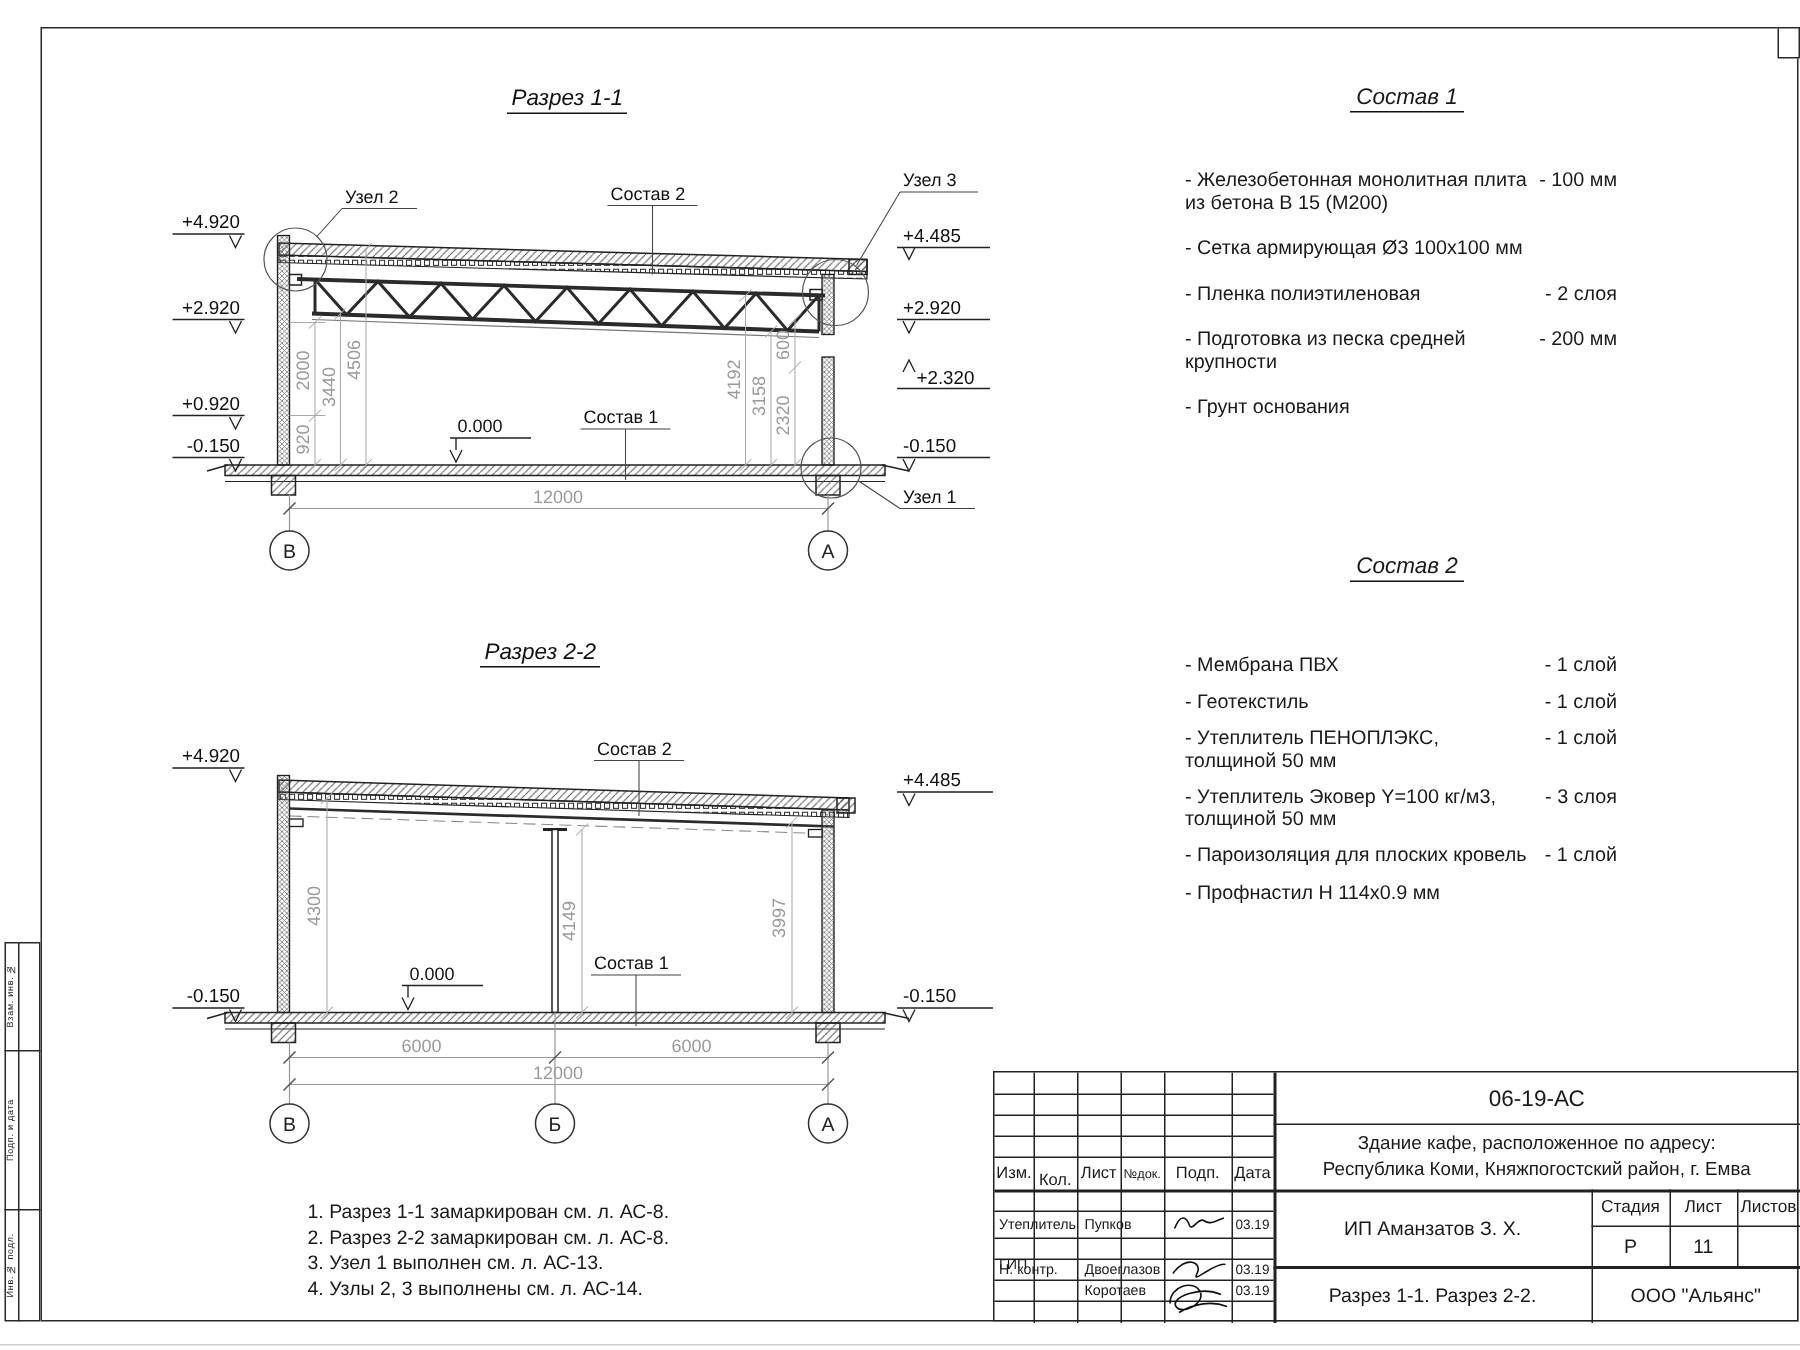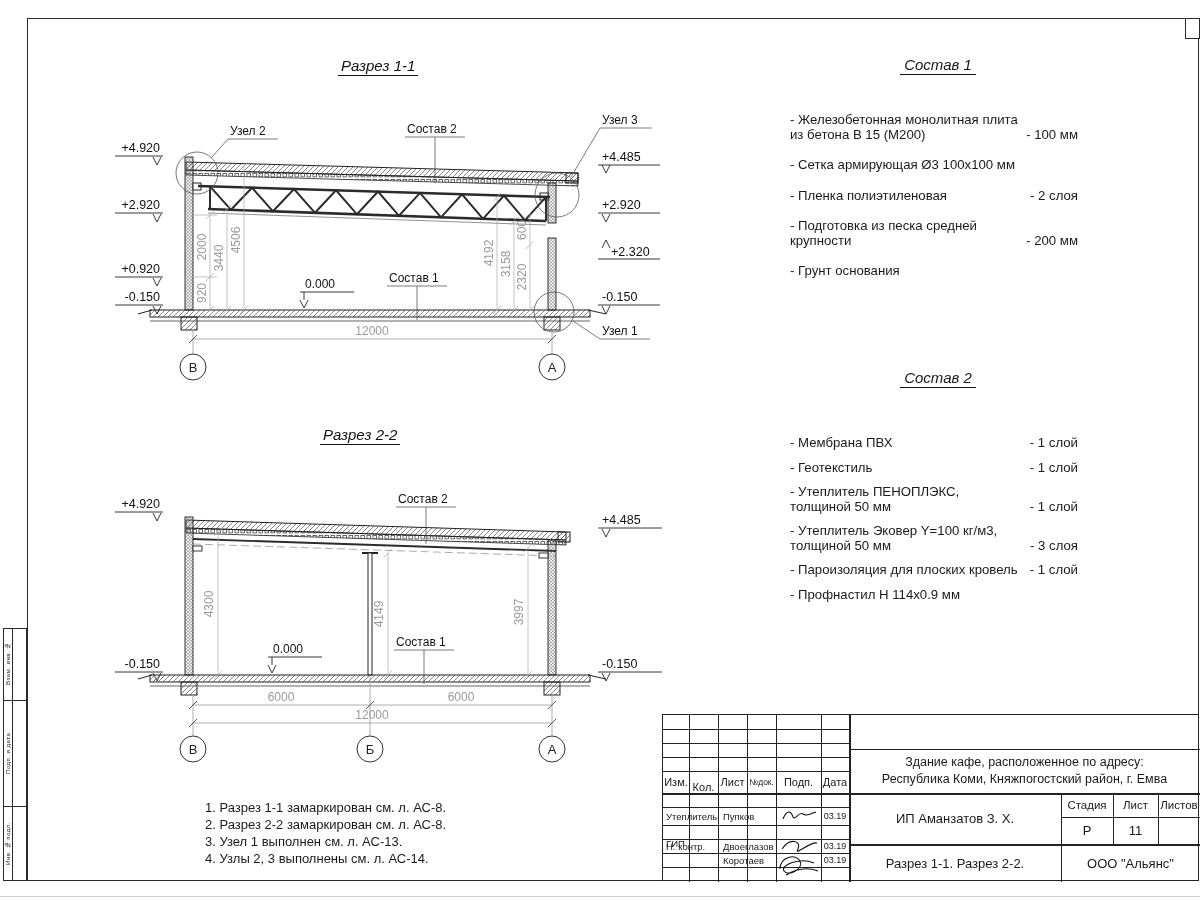--- a/index.html
+++ b/index.html
@@ -22,21 +22,21 @@
 
   
   .sec-title { position:absolute; font-style:italic; font-size:15px; color:#111; }
   .sec-title span { border-bottom:1px solid #111; padding:0 3px 1px 3px;text-align:right; }
 
   
   .comp-title { position:absolute; width:300px; text-align:center;
                 font-style:italic; font-size:15px; }
   .comp-title span { border-bottom:1px solid #111; padding:0 4px 1px 4px; }
   .comp-items { position:absolute; width:288px; }
-  .citem { display:flex; justify-content:space-between; align-items:flex-end;
+  .citem { display:flex; justify-content:space-between; 
            font-size:13.2px; line-height:14.5px; }
   .mb15 { margin-bottom:16px; }
   .mb10 { margin-bottom:10px; }
   .cval { white-space:nowrap; padding-bottom:0px; }
 
   
   .notes { position:absolute; font-size:13px; line-height:17px; }
 
   
   .tb { position:absolute; left:662px; top:714px; width:537px; height:167px;
@@ -390,20 +390,21 @@
     <div class="cell roletext" style="left:57px;top:138px;width:56px;height:14px">Коротаев</div>
     <div class="cell" style="left:158px;top:138px;width:28px;height:14px;font-size:9px">03.19</div>
 
     <svg class="abs" style="left:116px;top:90px" width="40" height="20" viewBox="0 0 40 20">
       <path d="M4,14 C8,4 12,6 14,12 C16,16 20,6 24,9 C28,12 33,8 37,7" fill="none" stroke="#111" stroke-width="1.1"></path>
     </svg>
     <svg class="abs" style="left:113px;top:120px" width="46" height="44" viewBox="0 0 46 44">
       <path d="M6,14 C14,2 26,6 22,14 C18,22 34,6 41,8 M4,34 C4,22 20,18 24,26 C28,34 12,42 8,36 C4,30 24,22 38,28 M10,40 C20,34 32,32 42,36" fill="none" stroke="#111" stroke-width="1.1"></path>
     </svg>
 
+    <div class="cell" style="left:186px;top:0;width:351px;height:34px;font-size:15px">06-19-АС</div>
     <div class="cell pre" style="left:186px;top:34px;width:351px;height:44px;font-size:12.5px;line-height:17px">Здание кафе, расположенное по адресу:
 Республика Коми, Княжпогостский район, г. Емва</div>
     <div class="cell" style="left:186px;top:78px;width:212px;height:51px;font-size:13px">ИП Аманзатов З. Х.</div>
     <div class="cell" style="left:398px;top:78px;width:52px;height:24px;font-size:11.5px">Стадия</div>
     <div class="cell" style="left:450px;top:78px;width:45px;height:24px;font-size:11.5px">Лист</div>
     <div class="cell" style="left:495px;top:78px;width:42px;height:24px;font-size:11.5px">Листов</div>
     <div class="cell" style="left:398px;top:102px;width:52px;height:27px;font-size:13px">Р</div>
     <div class="cell" style="left:450px;top:102px;width:45px;height:27px;font-size:13px">11</div>
     <div class="cell" style="left:495px;top:102px;width:42px;height:27px;font-size:13px"></div>
     <div class="cell" style="left:186px;top:129px;width:212px;height:38px;font-size:13px">Разрез 1-1. Разрез 2-2.</div>

